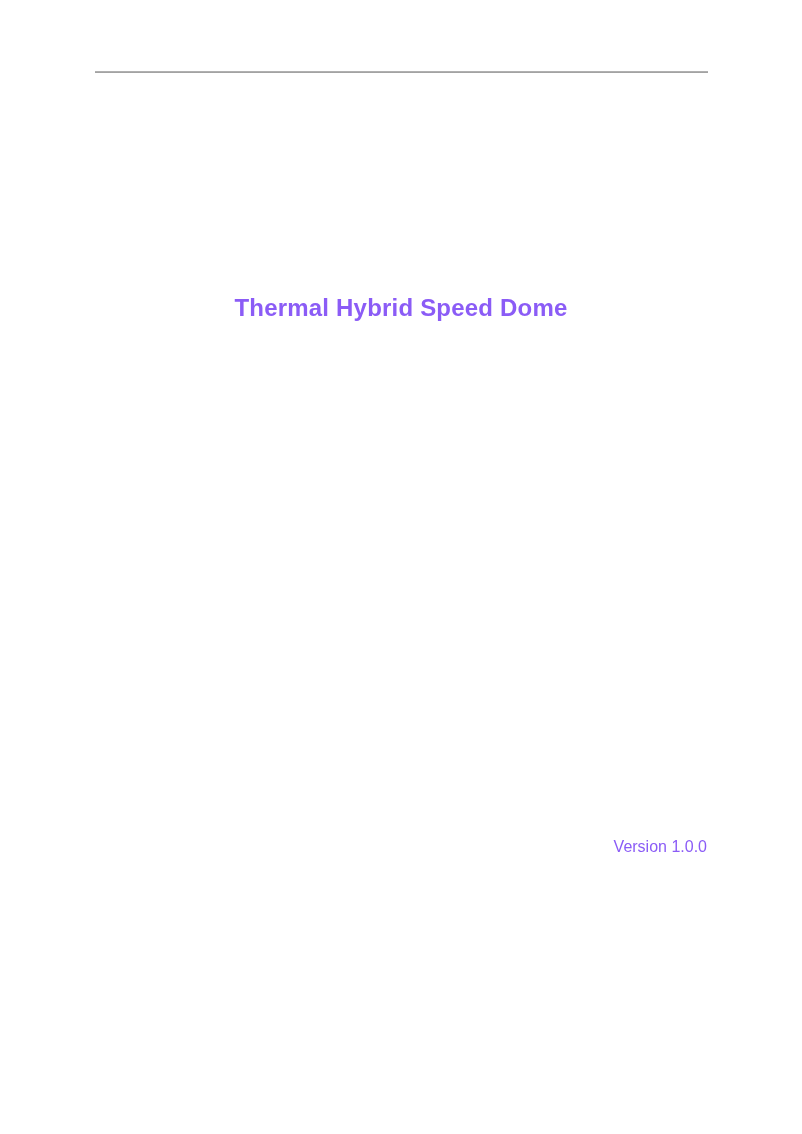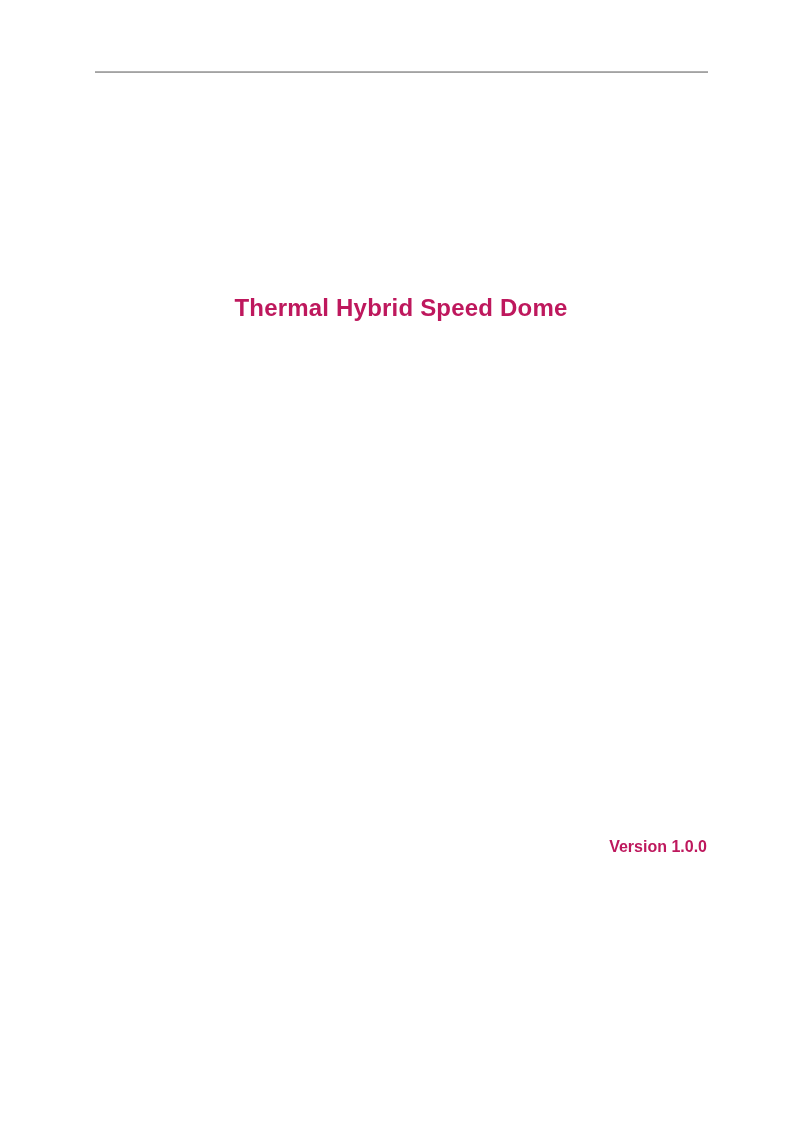--- a/index.html
+++ b/index.html
@@ -7,21 +7,21 @@
     padding: 0;
     background: #ffffff;
   }
   .page {
     position: relative;
     width: 802px;
     height: 1134px;
     background: #ffffff;
     overflow: hidden;
     font-family: "Liberation Sans", sans-serif;
-    color: #be185d;
+    color: #8b5cf6;
   }
   .header-rule {
     position: absolute;
     top: 71px;
     left: 95px;
     width: 613px;
     height: 2px;
     background: linear-gradient(#b7b7b7, #9c9c9c);
   }
   .title-block {
@@ -32,21 +32,21 @@
     text-align: center;
     font-weight: bold;
     font-size: 24px;
     line-height: 41px;
     letter-spacing: 0.2px;
   }
   .version {
     position: absolute;
     top: 837px;
     right: 95px;
-    font-weight: bold;
+    font-weight: normal;
     font-size: 16px;
     line-height: 20px;
     text-align: right;
   }
 </style>
 </head>
 <body>
 
 <div class="page">
 

